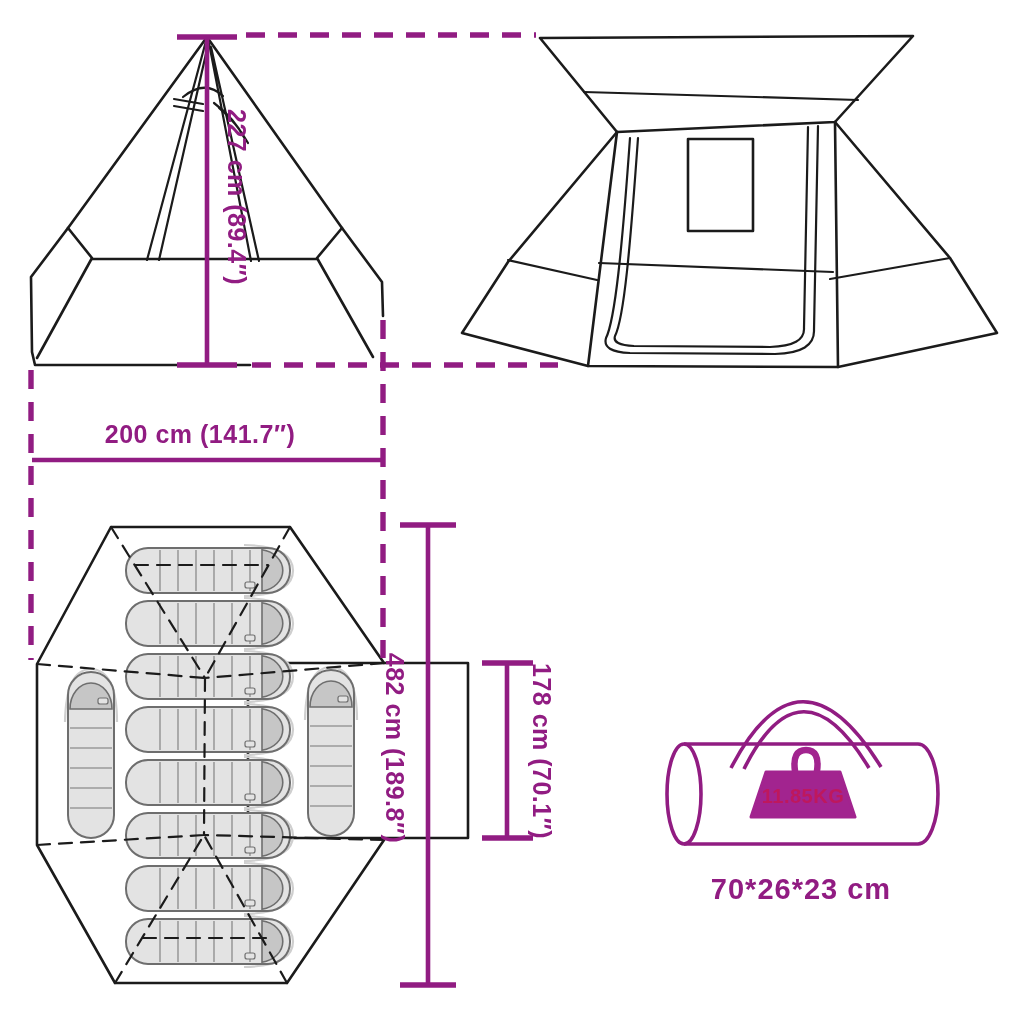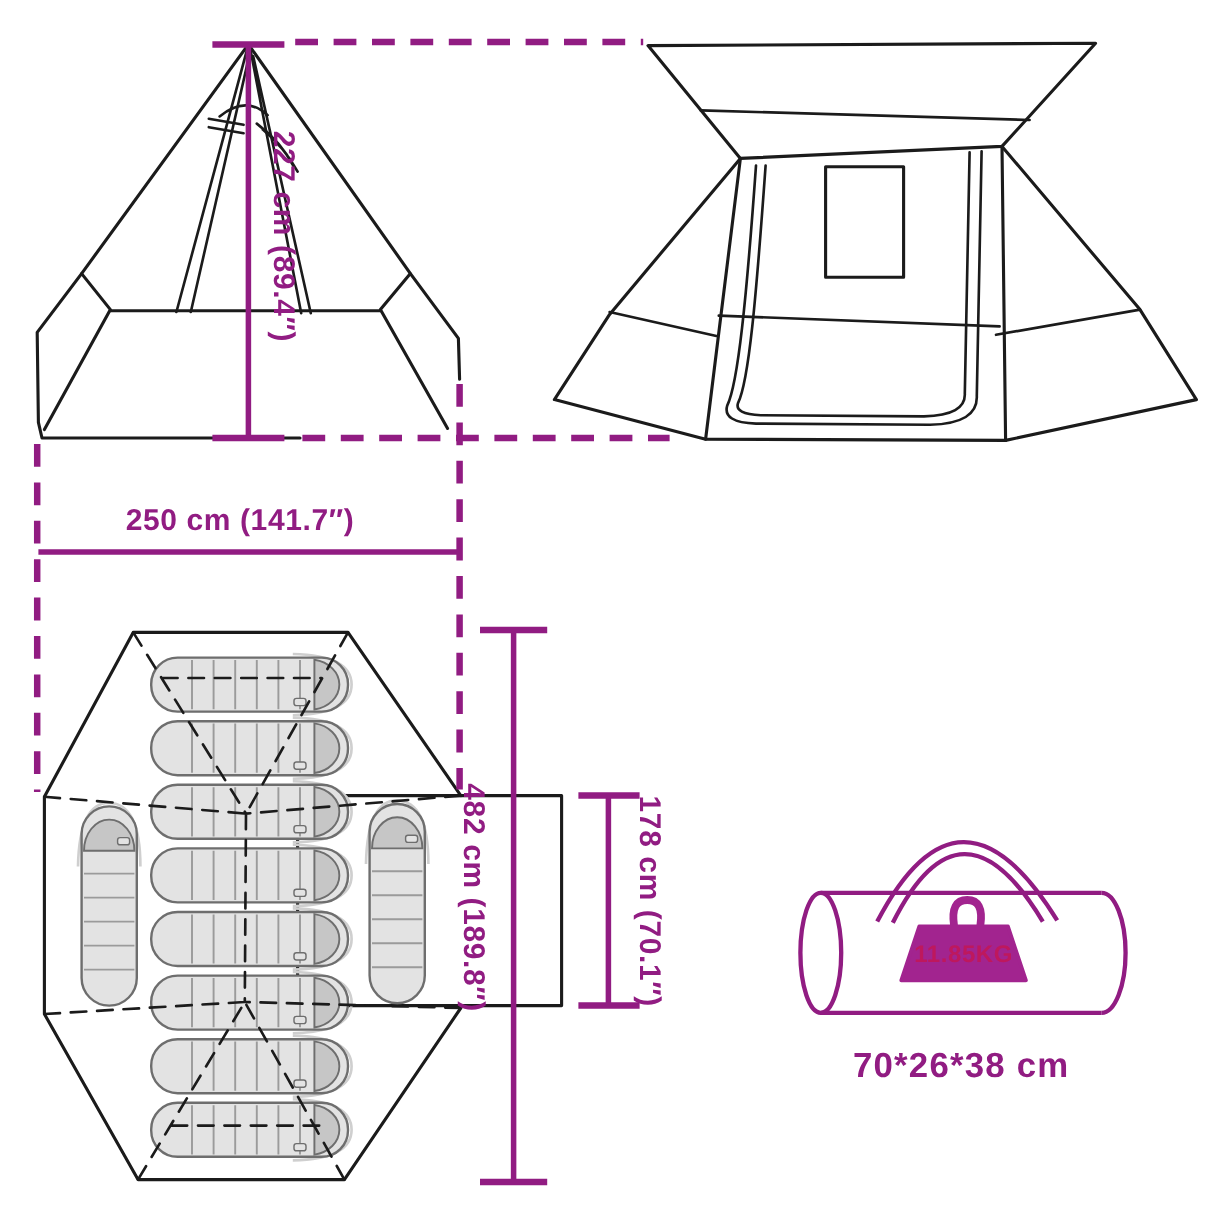--- a/index.html
+++ b/index.html
@@ -124,18 +124,18 @@
       <path class="acc acc-dash" d="M383,320 V658"></path>
       <path class="acc" d="M32,460 H382"></path>
       <path class="acc" d="M428,525 V985"></path>
       <path class="acc acc-cap" d="M400,525 H456 M400,985 H456"></path>
       <path class="acc" d="M507,663 V838"></path>
       <path class="acc acc-cap" d="M482,663 H533 M482,838 H533"></path>
     </g>
   </svg>
 
   <div class="dim-label vertical" style="left:236px;top:197px;">227 cm (89.4″)</div>
-  <div class="dim-label" style="left:200px;top:434px;">250 cm (141.7″)</div>
+  <div class="dim-label" style="left:200px;top:434px;">200 cm (141.7″)</div>
   <div class="dim-label vertical" style="left:394px;top:748px;">482 cm (189.8″)</div>
   <div class="dim-label vertical" style="left:541px;top:751px;">178 cm (70.1″)</div>
   <div class="weight-label" style="left:803px;top:796px;">11.85KG</div>
-  <div class="bag-size-label" style="left:801px;top:889px;">70*26*38 cm</div>
+  <div class="bag-size-label" style="left:801px;top:889px;">70*26*23 cm</div>
 </div>
 
 </body></html>

